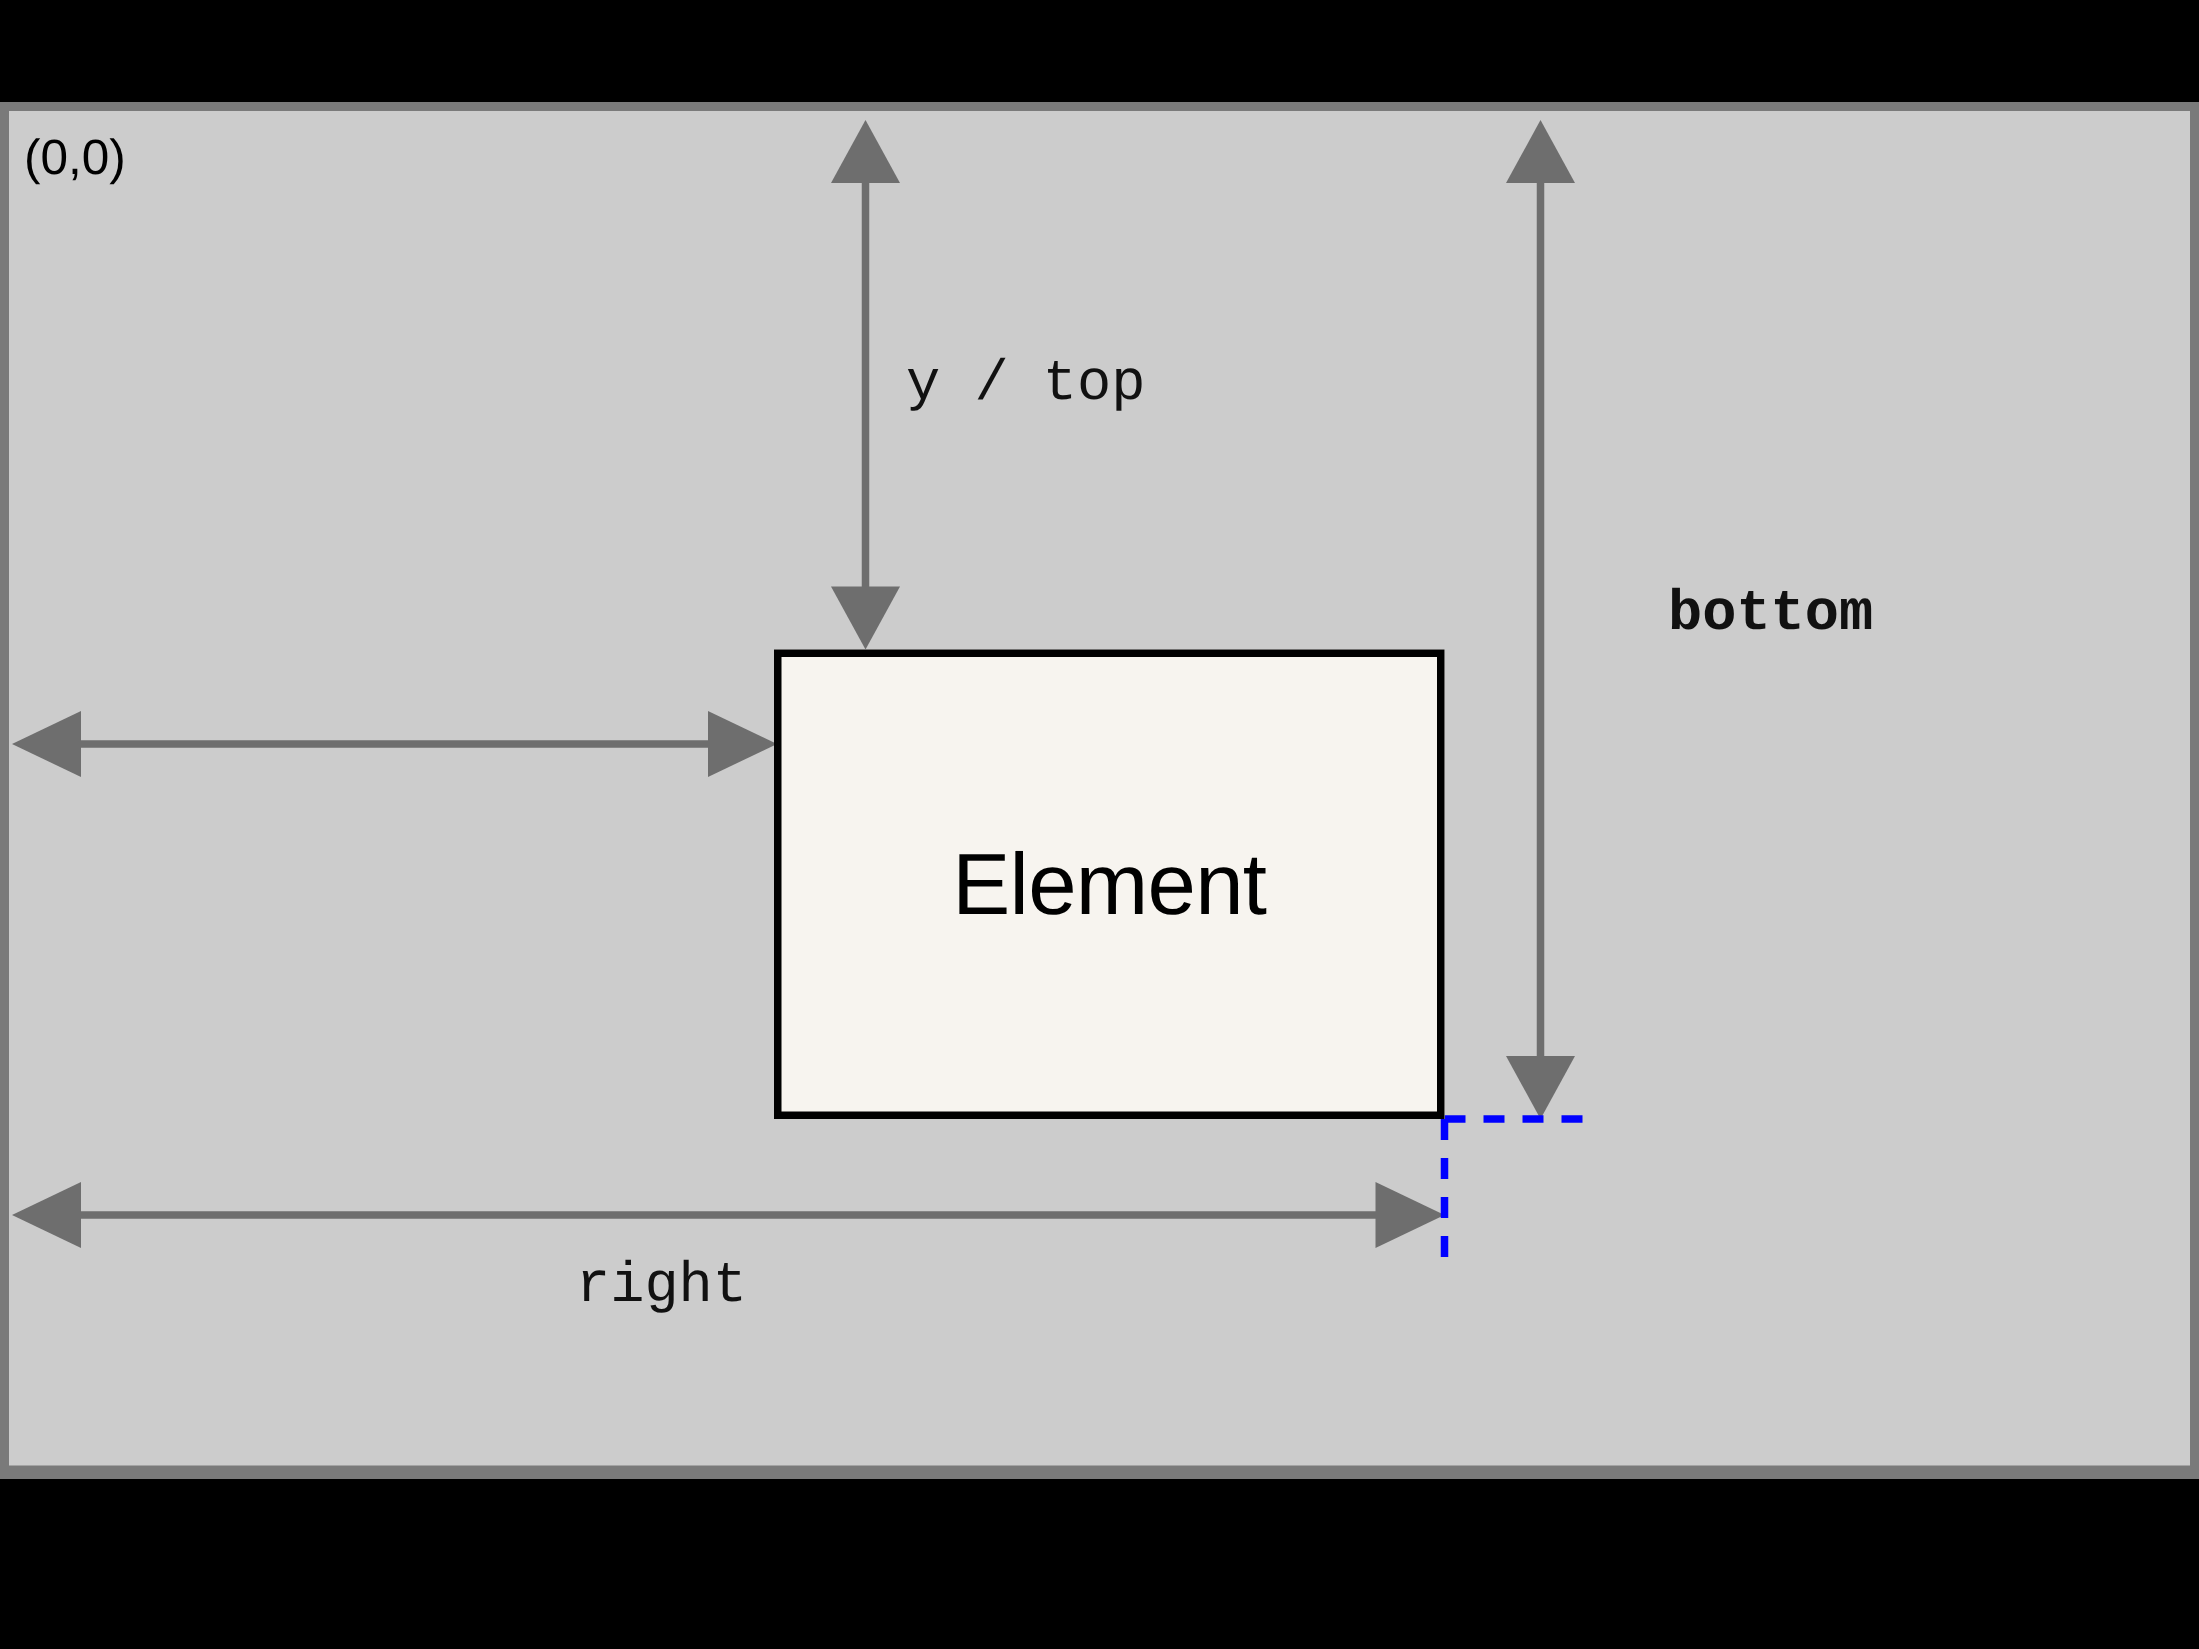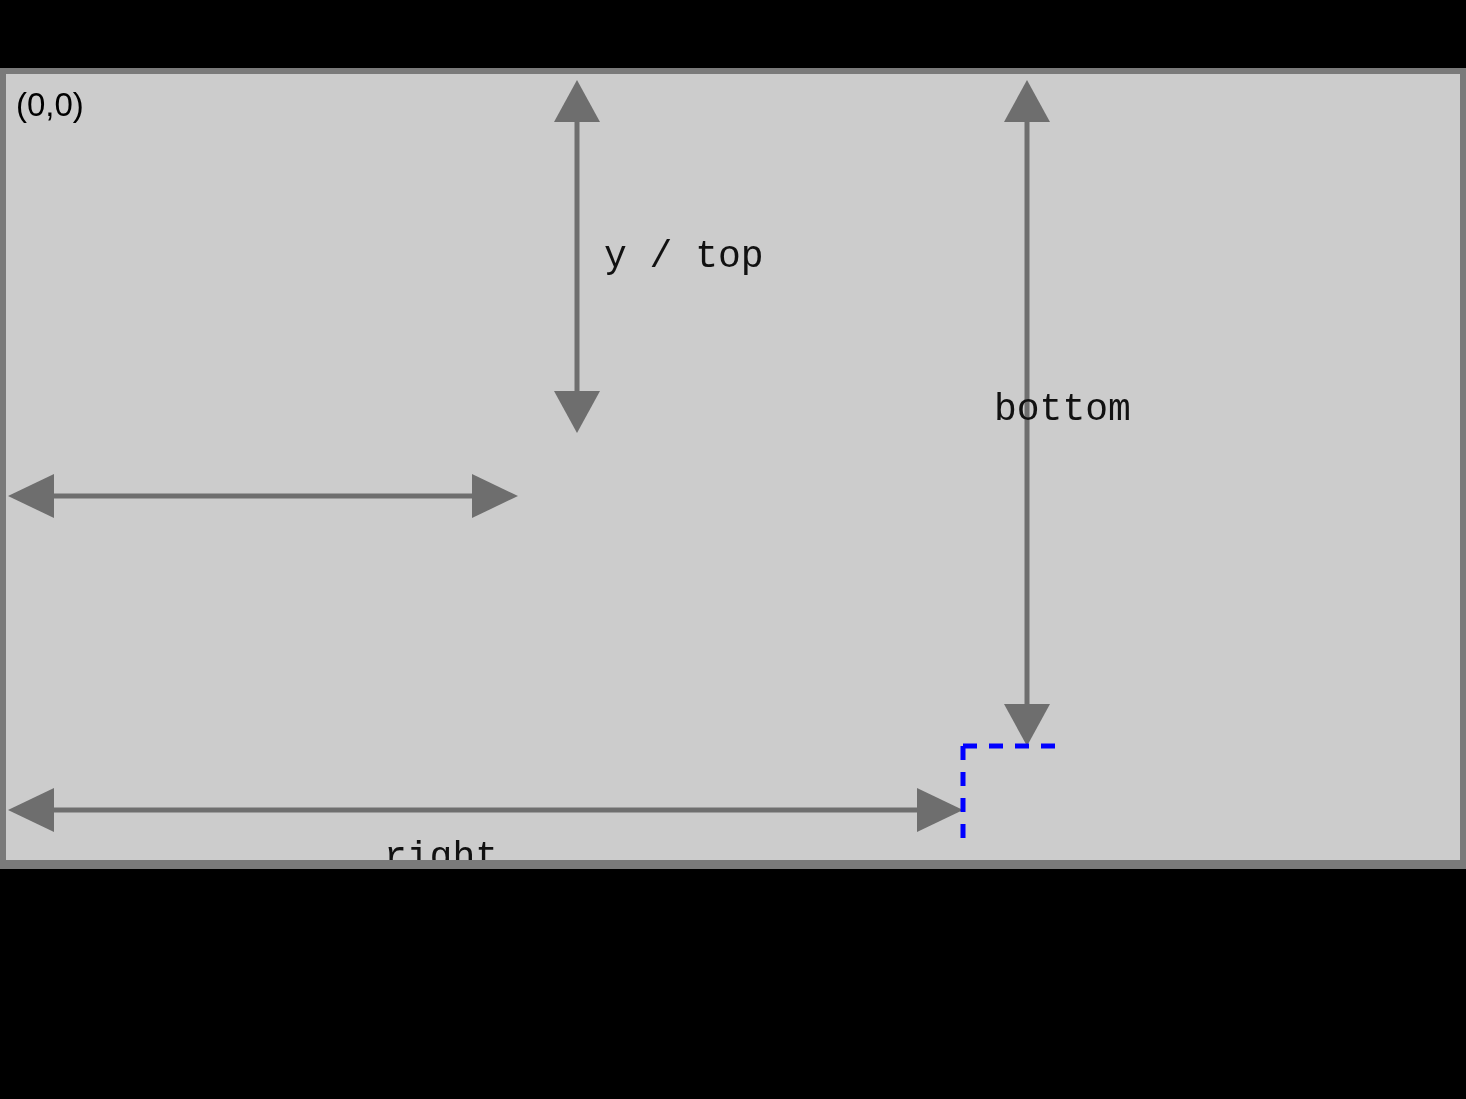--- a/index.html
+++ b/index.html
@@ -21,21 +21,21 @@
     height: 1099px;
     background: #000000;
   }
 
   
   #viewport {
     position: absolute;
     left: 0px;
     top: 68px;
     width: 1466px;
-    height: 801px;
+    height: 918px;
     box-sizing: border-box;
     border: 6px solid #7a7a7a;
     border-bottom-width: 9px;
     background: #cccccc;
     overflow: hidden;
   }
 
   
   #overlay {
     position: absolute;
@@ -84,21 +84,21 @@
   .measure-label {
     position: absolute;
     font-family: "Liberation Mono", "DejaVu Sans Mono", monospace;
     font-size: 38px;
     line-height: 1;
     color: #111111;
     white-space: nowrap;
   }
   #label-y-top   { left: 598px;  top: 164px; }
   #label-x-left  { left: 162px;  top: 450px; }
-  #label-bottom  { left: 988px; top: 317px; }
+  #label-bottom  { left: 1106px; top: 317px; font-weight: bold; }
   #label-right   { left: 378px;  top: 765px; }
 </style>
 </head>
 <body>
 
 <div id="stage">
 
   <div id="viewport">
 
     <div id="origin-label">(0,0)</div>
@@ -134,20 +134,23 @@
 
         <polygon points="2,736 48,714 48,758" fill="#6e6e6e"></polygon>
 
         <polygon points="957,736 911,714 911,758" fill="#6e6e6e"></polygon>
       </g>
 
       <line x1="957" y1="672" x2="1058" y2="672" stroke="#0000ff" stroke-width="5" stroke-dasharray="14,12"></line>
       <line x1="957" y1="672" x2="957" y2="776" stroke="#0000ff" stroke-width="5" stroke-dasharray="14,12"></line>
     </svg>
 
+    <div id="element-box">
+      <span id="element-box-label">Element</span>
+    </div>
 
     <div class="measure-label" id="label-y-top">y / top</div>
 
 
     <div class="measure-label" id="label-bottom">bottom</div>
 
     <div class="measure-label" id="label-right">right</div>
 
   </div>
 </div>

